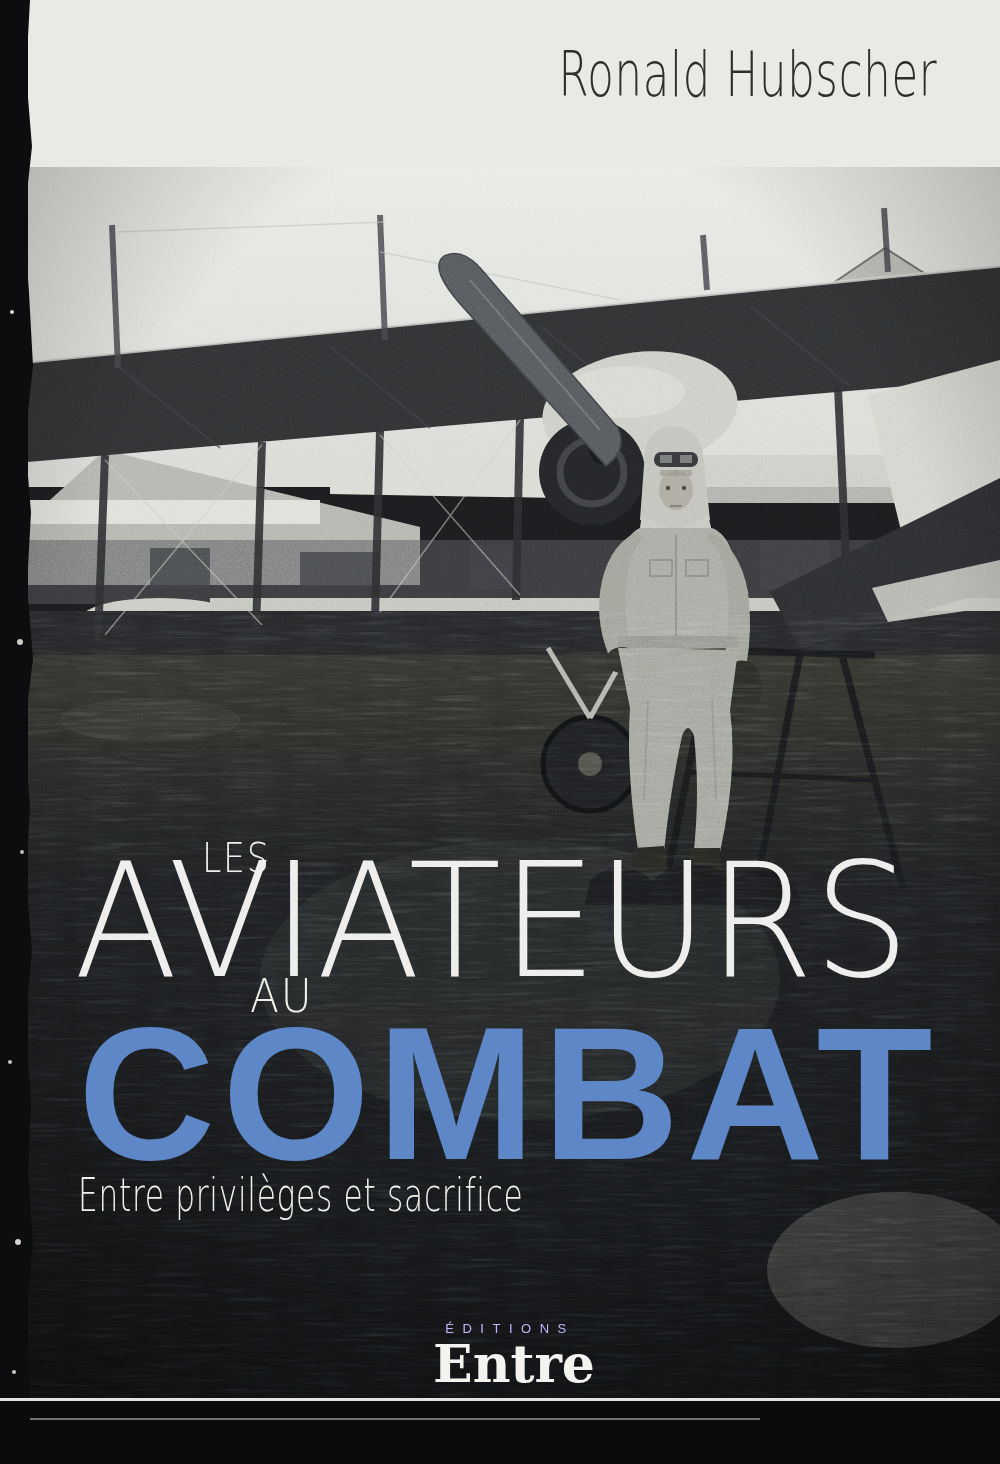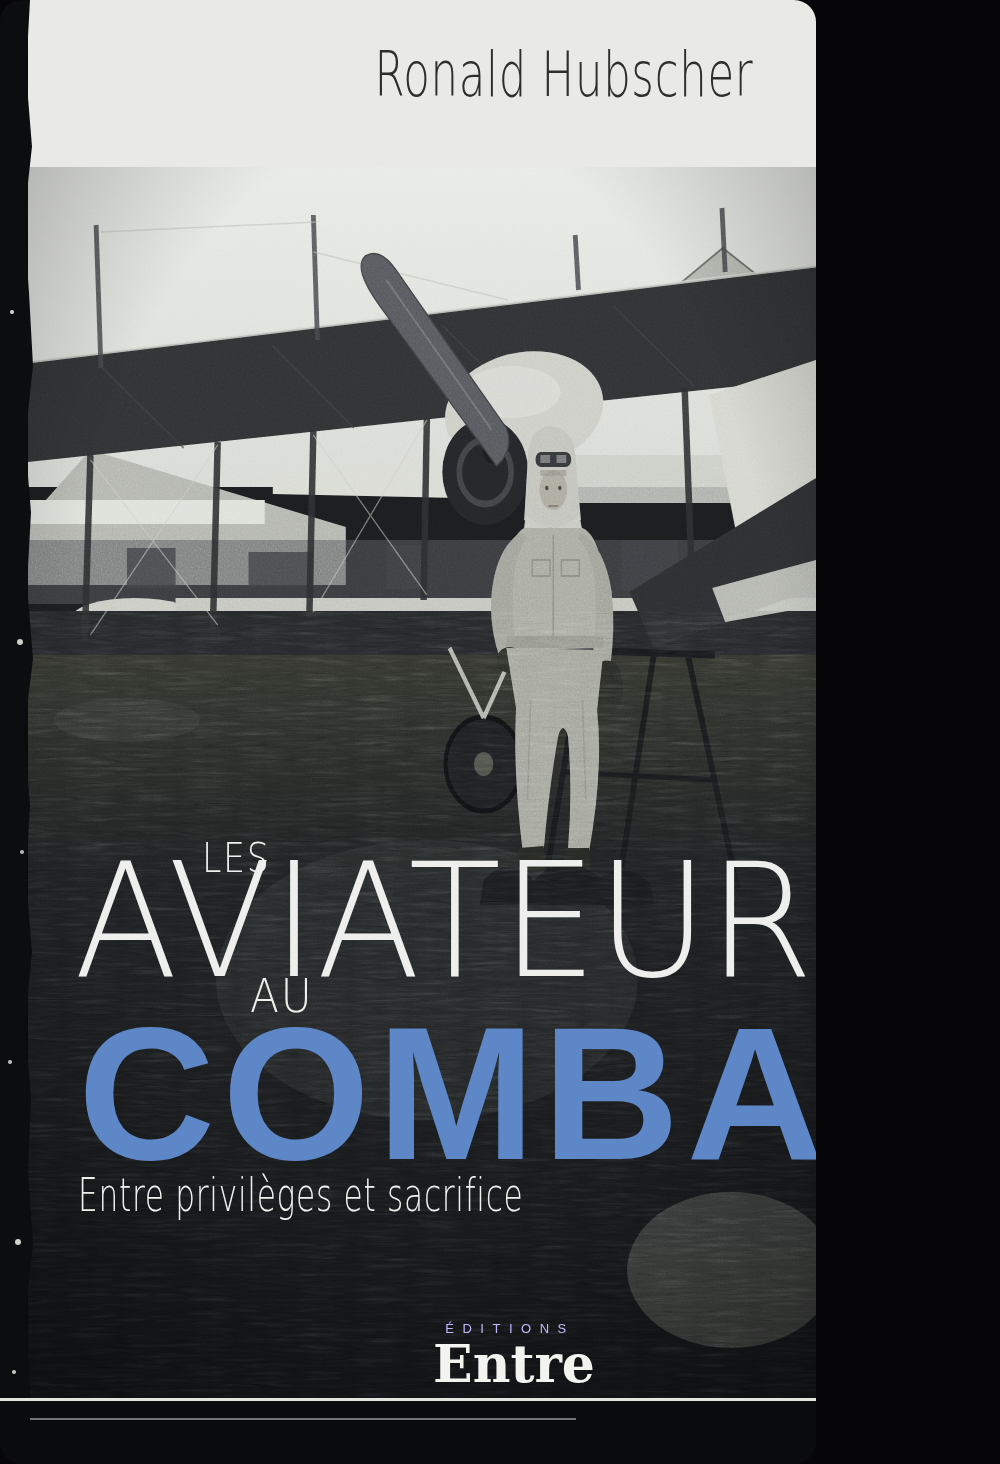--- a/index.html
+++ b/index.html
@@ -1,17 +1,17 @@
 <!DOCTYPE html>
 <html><head>
 <meta charset="utf-8">
 <style>
   html,body{margin:0;padding:0;background:#060608;}
-  .stage{position:relative;width:816px;height:1464px;overflow:hidden;background:#0a0b0d;
-         font-family:"Liberation Sans",sans-serif;border-radius:22px;}
+  .stage{position:relative;width:1000px;height:1464px;overflow:hidden;background:#0a0b0d;
+         font-family:"Liberation Sans",sans-serif;}
   
   .paper-band{position:absolute;left:28px;right:0;top:0;height:167px;background:#e9eae5;
               border-bottom:1px solid #cdcfc9;z-index:1;}
   .author{position:absolute;top:44px;right:63px;z-index:3;
           font-family:"DejaVu Sans",sans-serif;font-weight:200;font-size:62px;
           color:#2e2e2e;letter-spacing:1px;white-space:nowrap;
           transform:scaleX(.70);transform-origin:100% 50%;line-height:1;}
   
   .photo{position:absolute;left:28px;right:0;top:167px;height:1231px;z-index:1;background:#1a1c1e;}
   .photo svg{display:block;width:100%;height:100%;}

